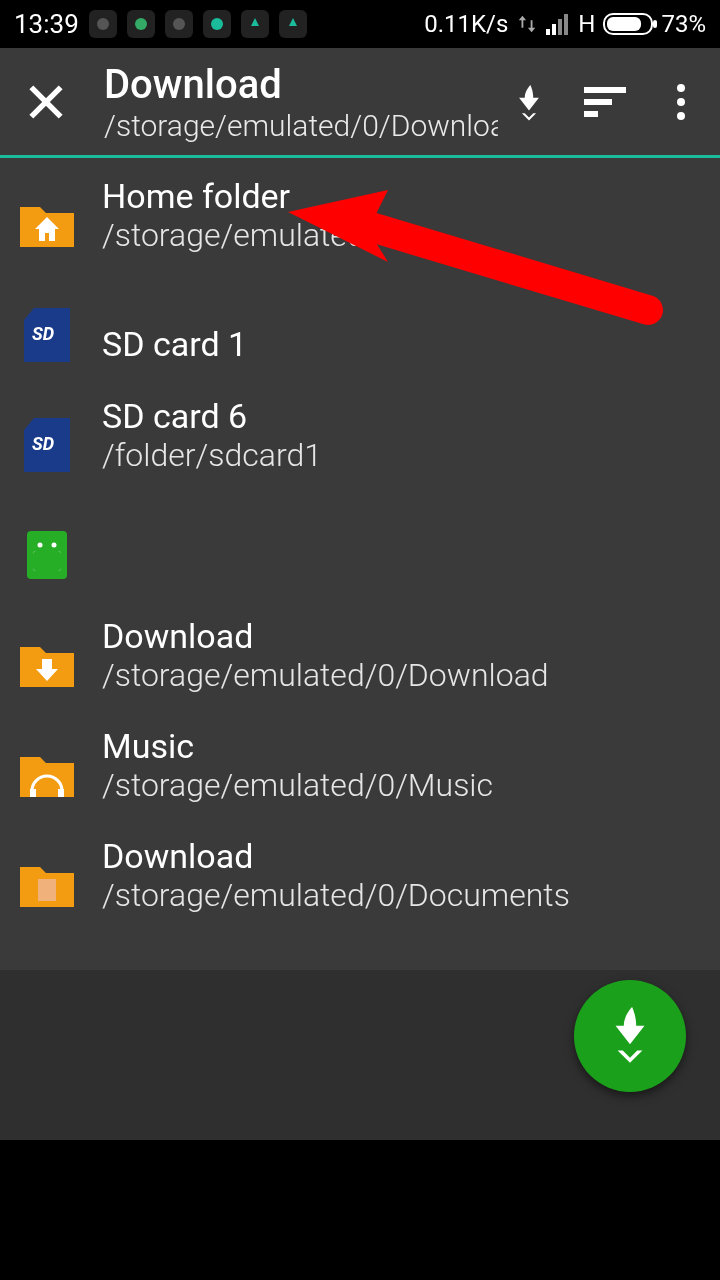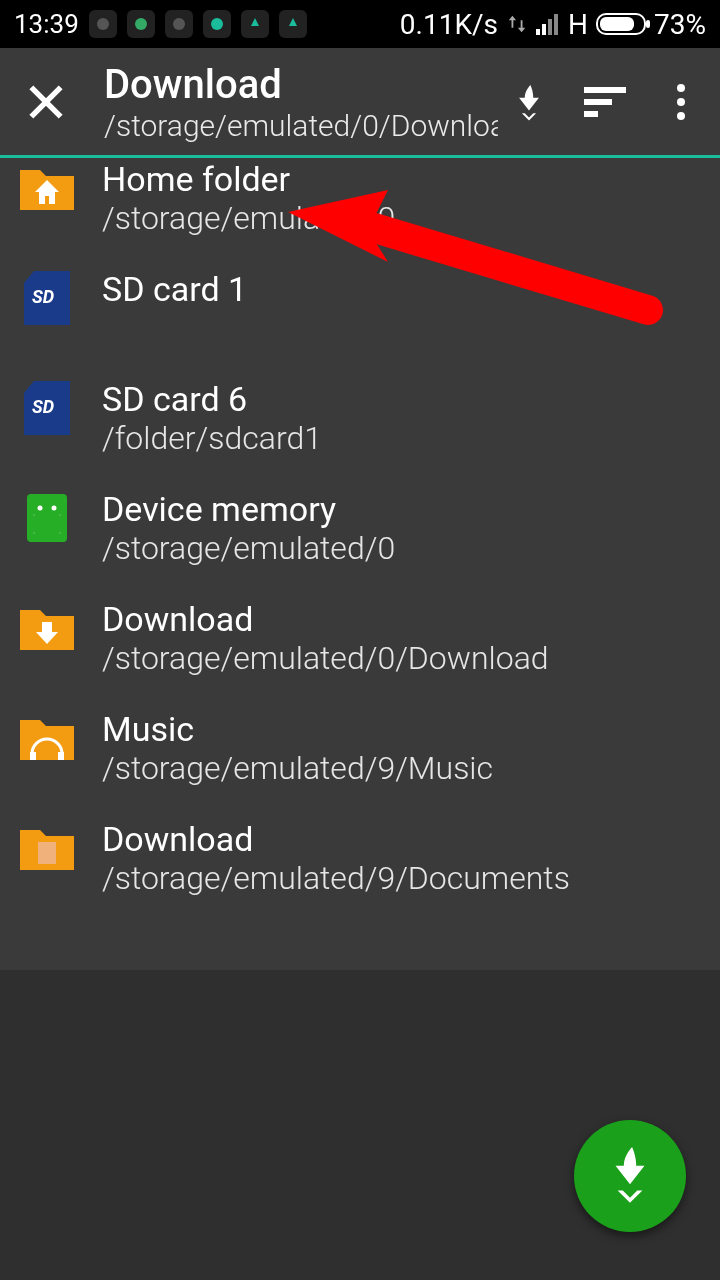--- a/index.html
+++ b/index.html
@@ -1,36 +1,36 @@
 <!DOCTYPE html>
 <html><head>
 <meta charset="utf-8">
 <style>
   * { box-sizing: border-box; margin: 0; padding: 0; }
   html, body { width: 720px; height: 1280px; background: #000; font-family: Roboto, Arial, sans-serif; color: #fff; overflow: hidden; }
-  .screen { width: 720px; height: 1280px; background: #3a3a3a; position: relative; }
+  .screen { width: 720px; height: 1140px; background: #3a3a3a; position: relative; }
   
   .status-bar { height: 48px; background: #000; display: flex; align-items: center; justify-content: space-between; padding: 0 14px; font-size: 26px; color: #fff; }
   .status-left { display: flex; align-items: center; gap: 10px; }
   .status-left .notif-ic { width: 28px; height: 28px; background: #222; border-radius: 6px; display:flex; align-items:center; justify-content:center; }
-  .status-right { display: flex; align-items: center; gap: 8px; font-size: 28px; }
+  .status-right { display: flex; align-items: center; gap: 8px; font-size: 24px; }
   .battery { width: 50px; height: 22px; border: 2px solid #fff; border-radius: 10px; position: relative; }
   .battery::after { content:""; position:absolute; right:-6px; top:5px; width:4px; height:8px; background:#fff; border-radius:2px;}
   .battery .fill { position:absolute; left:2px; top:2px; bottom:2px; width:73%; background:#fff; border-radius:6px;}
   
   .app-bar { height: 110px; background: #3a3a3a; display: flex; align-items: center; padding: 0 18px; border-bottom: 3px solid #1abc9c; }
   .app-bar .close { width: 56px; height: 56px; display:flex; align-items:center; justify-content:center; margin-right: 30px;}
   .app-bar .titles { flex: 1; overflow:hidden; }
   .app-bar .title { font-size: 40px; font-weight: 500; }
   .app-bar .subtitle { font-size: 30px; font-weight: 300; color:#eaeaea;}
   .app-bar .actions { display: flex; align-items: center; gap: 34px; margin-left: 10px;}
   .app-bar .act { width: 42px; height: 42px; display:flex; align-items:center; justify-content:center;}
   
   .list { background: #3a3a3a; }
-  .row { display: flex; align-items: flex-start; padding: 1px 18px 14px 18px; min-height: 110px; }
+  .row { display: flex; align-items: flex-end; padding: 18px 18px 14px 18px; min-height: 110px; }
   .row .ic { width: 58px; height: 58px; margin-right: 26px; display:flex; align-items:center; justify-content:center; flex-shrink:0;}
   .row .txts { flex: 1; }
   .row .name { font-size: 34px; font-weight: 400; color:#fff;}
   .row .path { font-size: 32px; font-weight: 300; color:#e6e6e6;}
   .remainder { position:absolute; left:0; right:0; top:970px; bottom:0; background:#2f2f2f;}
   
   .fab { position: absolute; right: 34px; bottom: 48px; width: 112px; height: 112px; border-radius: 56px; background: #1aa01a; display:flex; align-items:center; justify-content:center; box-shadow: 0 4px 10px rgba(0,0,0,0.5);}
   
   .arrow { position:absolute; left:268px; top:190px; pointer-events:none;}
   
@@ -175,24 +175,20 @@
     <div class="ic">
       <svg width="48" height="56" viewBox="0 0 48 56">
             <rect x="4" y="4" width="40" height="48" rx="4" fill="#27ae27"></rect>
             <circle cx="17" cy="18" r="2.5" fill="#fff"></circle>
             <circle cx="31" cy="18" r="2.5" fill="#fff"></circle>
             <path d="M12 12 l-4 -6 M36 12 l4 -6" stroke="#27ae27" stroke-width="2"></path>
             <rect x="10" y="24" width="28" height="20" rx="3" fill="#fff" opacity="0.95"></rect>
             <rect x="10" y="24" width="28" height="20" rx="3" fill="#27ae27"></rect>
           </svg>
     </div>
-    <div class="txts">
-      <div class="name">Device memory</div>
-      <div class="path">/storage/emulated/0</div>
-    </div>
   </div>
 
   <div class="row">
     <div class="ic">
       <svg width="58" height="48" viewBox="0 0 58 48">
             <path fill="#f39c12" d="M2 6h20l6 6h28v34H2z"></path>
             <path fill="#fff" d="M24 18 h10 v10 h6 L29 40 L18 28 h6 Z"></path>
           </svg>
     </div>
     <div class="txts">
@@ -204,35 +200,35 @@
   <div class="row">
     <div class="ic">
       <svg width="58" height="48" viewBox="0 0 58 48">
             <path fill="#f39c12" d="M2 6h20l6 6h28v34H2z"></path>
             <path fill="none" stroke="#fff" stroke-width="3" d="M14 40 a15 15 0 0 1 30 0"></path>
             <path fill="#fff" d="M12 38 h6 v8 h-6z M40 38 h6 v8 h-6z"></path>
           </svg>
     </div>
     <div class="txts">
       <div class="name">Music</div>
-      <div class="path">/storage/emulated/9/Music</div>
+      <div class="path">/storage/emulated/0/Music</div>
     </div>
   </div>
 
   <div class="row">
     <div class="ic">
       <svg width="58" height="48" viewBox="0 0 58 48">
             <path fill="#f39c12" d="M2 6h20l6 6h28v34H2z"></path>
             <rect x="20" y="18" width="18" height="22" fill="#fff"></rect>
             <rect x="20" y="18" width="18" height="22" fill="#e67e22" opacity="0.6"></rect>
           </svg>
     </div>
     <div class="txts">
       <div class="name">Download</div>
-      <div class="path">/storage/emulated/9/Documents</div>
+      <div class="path">/storage/emulated/0/Documents</div>
     </div>
   </div>
 
 </div>
 
 <div class="remainder"></div>
 
 <div class="fab">
   <svg width="50" height="62" viewBox="0 0 24 30">
     <path fill="#fff" d="M13 1 C13 1 9 5 9 10 L5 10 L12 19 L19 10 L15 10 C15 5 13 1 13 1 Z"></path>

